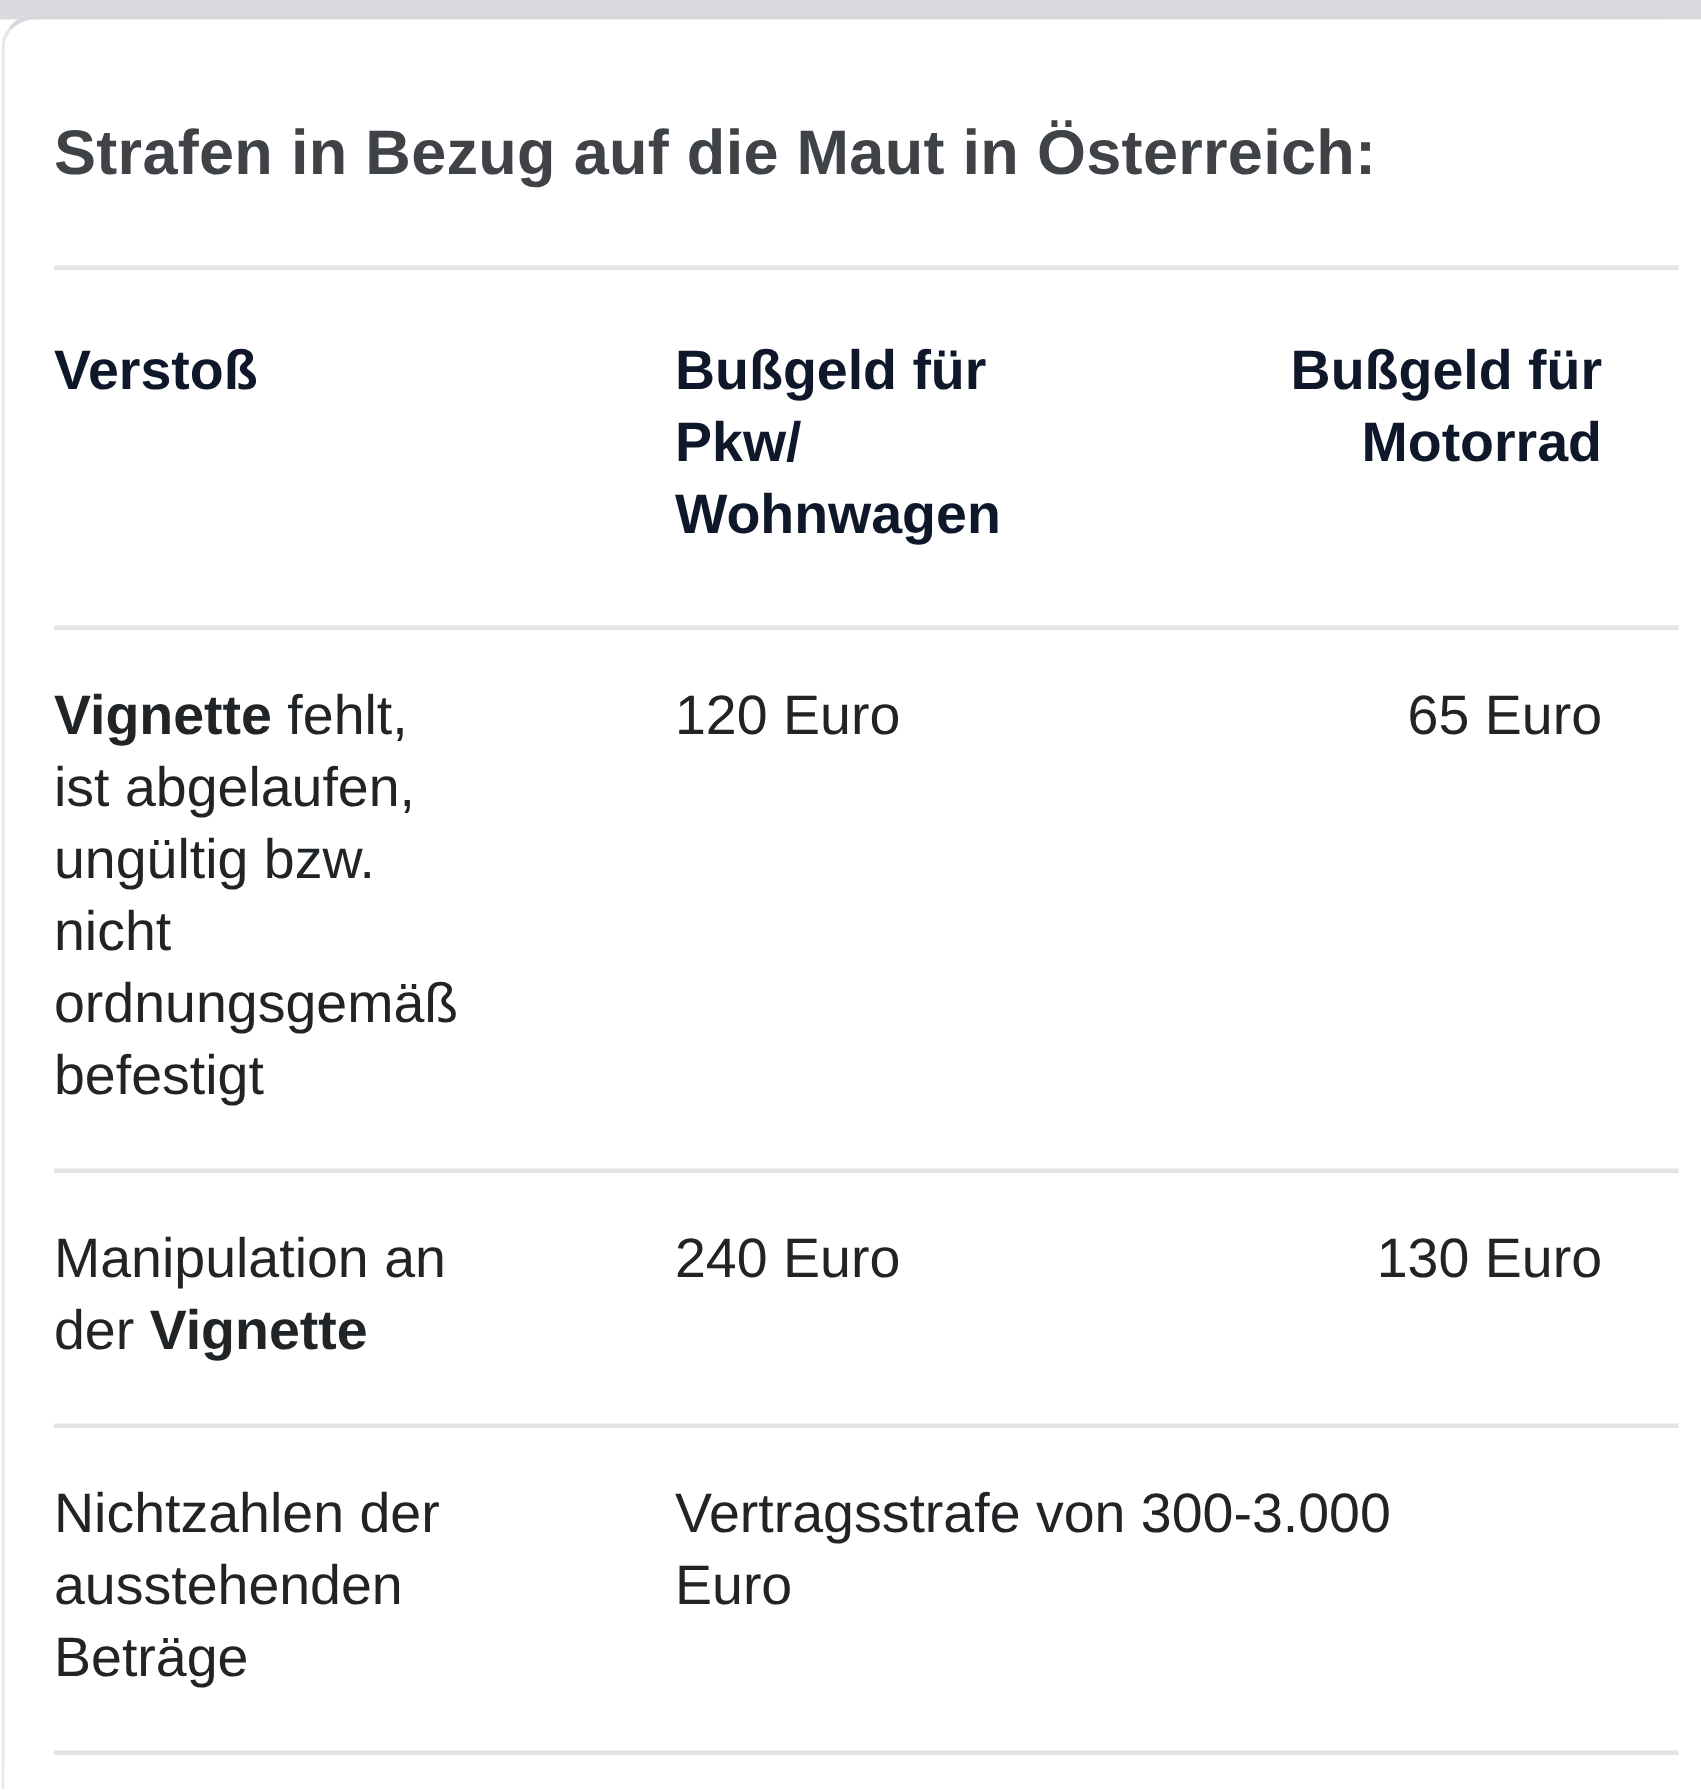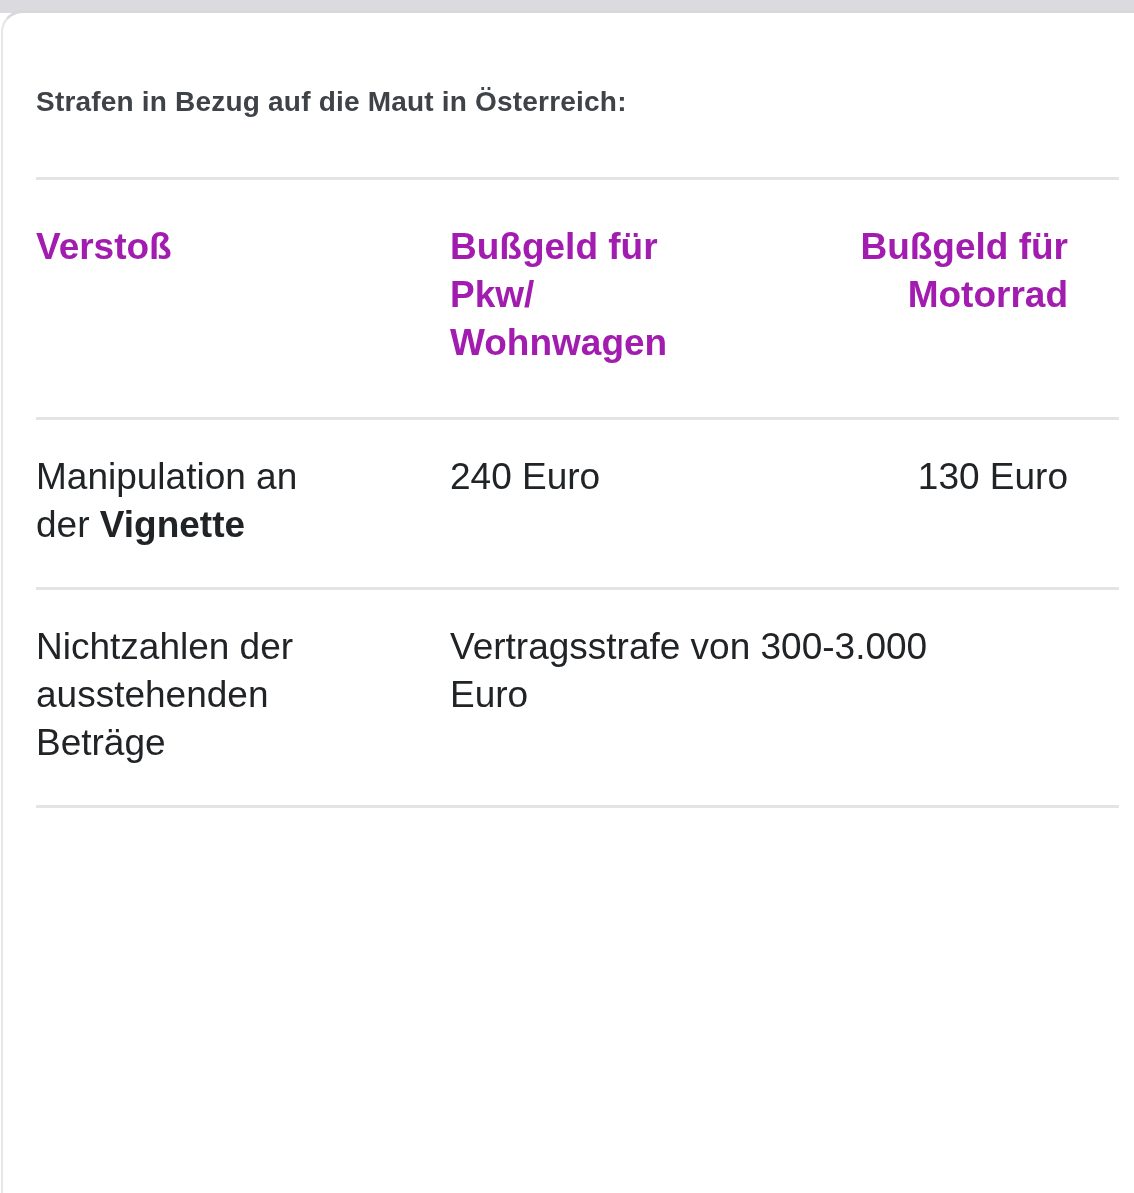--- a/index.html
+++ b/index.html
@@ -19,21 +19,21 @@
     margin-left: 1px;
     min-height: 1183px;
     background: #ffffff;
     border-top: 3px solid #d8d8dc;
     border-left: 2px solid #e7e7eb;
     border-top-left-radius: 22px;
     padding: 0 0 0 33px;
   }
   .page-title {
     margin-top: 64px;
-    font-size: 28px;
+    font-size: 42px;
     line-height: 50px;
     font-weight: 600;
     color: #3f4347;
     letter-spacing: 0.2px;
   }
   table.penalties {
     margin-top: 50px;
     width: 1083px;
     border-collapse: collapse;
     table-layout: fixed;
@@ -42,21 +42,21 @@
   table.penalties thead tr { border-top: 3px solid #e4e4e7; }
   th, td {
     vertical-align: top;
     font-size: 37px;
     line-height: 48px;
     white-space: pre-line;
     color: #212427;
   }
   th {
     font-weight: 700;
-    color: #a21caf;
+    color: #0f172a;
     padding: 43px 0 50px;
   }
   td { padding: 33px 0 38px; }
   .col-offense  { width: 414px; }
   .col-pkw      { width: 340px; }
   .col-moto     { width: 329px; }
   .al  { text-align: left; }
   .ar  { text-align: right; padding-right: 51px; }
   .ac  { padding-right: 51px; }
   .b   { font-weight: 700; }
@@ -81,20 +81,30 @@
         <th class="al">Verstoß</th>
         <th class="al">Bußgeld für
 Pkw/
 Wohnwagen</th>
         <th class="ar">Bußgeld für
 Motorrad</th>
       </tr>
     </thead>
     <tbody>
       <tr>
+        <td class="al"><span class="b">Vignette</span><span> fehlt,
+ist abgelaufen,
+ungültig bzw.
+nicht
+ordnungsgemäß
+befestigt</span></td>
+        <td class="al">120 Euro</td>
+        <td class="ar">65 Euro</td>
+      </tr>
+      <tr>
         <td class="al"><span>Manipulation an
 der </span><span class="b">Vignette</span></td>
         <td class="al">240 Euro</td>
         <td class="ar">130 Euro</td>
       </tr>
       <tr>
         <td class="al">Nichtzahlen der
 ausstehenden
 Beträge</td>
         <td class="ac" colspan="2">Vertragsstrafe von 300-3.000

